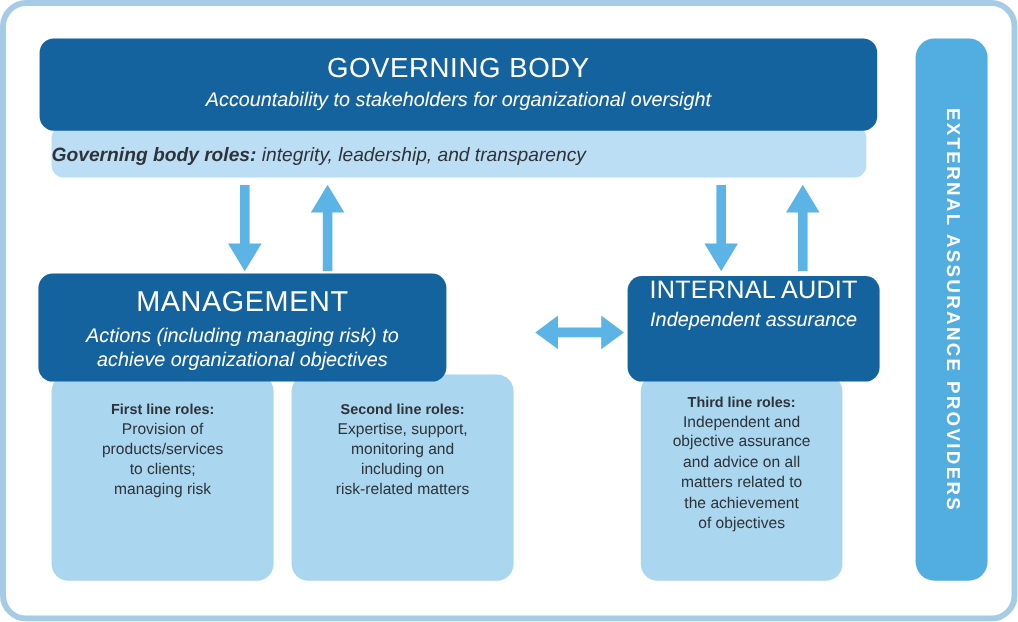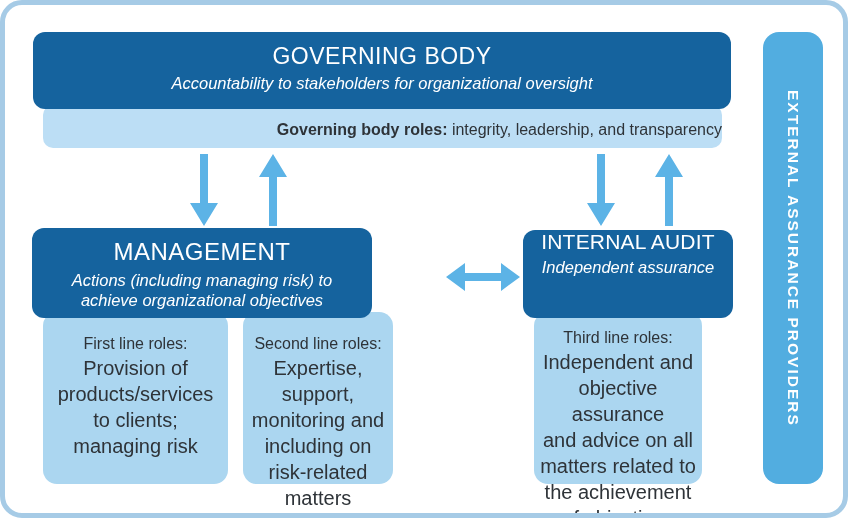--- a/index.html
+++ b/index.html
@@ -50,45 +50,46 @@
 
   #roles-bar {
     position: absolute;
     left: 38px; top: 100px;
     width: 679px; height: 43px;
     background: #BCDEF5;
     border-radius: 10px;
     z-index: 2;
     display: flex;
     align-items: flex-end;
-    justify-content: flex-end;
+    justify-content: flex-start;
     box-sizing: border-box;
     padding-bottom: 9px;
     font-size: 16px;
     color: #2E3338;
+    font-style: italic;
   }
   #roles-bar .bold { font-weight: bold; }
 
   .panel {
     position: absolute;
     top: 307px;
     height: 172px;
     background: #ABD6F0;
     border-radius: 14px;
     z-index: 1;
     box-sizing: border-box;
     padding: 22px 6px 0 6px;
     text-align: center;
     color: #2E3338;
   }
   #panel-first  { left: 38px;  width: 185px; }
-  #panel-second { left: 238px; width: 150px; text-align: center; }
+  #panel-second { left: 238px; width: 185px; text-align: center; }
   #panel-third  { left: 529px; width: 168px; padding-top: 16px; }
-  .panel-heading { font-weight: normal; font-size: 16px; line-height: 1.3; }
-  .panel-body { font-size: 20px; line-height: 1.3; white-space: pre-line; }
+  .panel-heading { font-weight: bold; font-size: 12px; line-height: 1.3; }
+  .panel-body { font-size: 13px; line-height: 1.3; white-space: pre-line; }
 
   .arrow { position: absolute; z-index: 2; }
   .arrow svg { display: block; }
   #arrow-down-left  { left: 184px; top: 149px; }
   #arrow-up-left    { left: 253px; top: 149px; }
   #arrow-down-right { left: 581px; top: 149px; }
   #arrow-up-right   { left: 649px; top: 149px; }
   #arrow-double     { left: 441px; top: 255px; }
 
   #external-bar {

